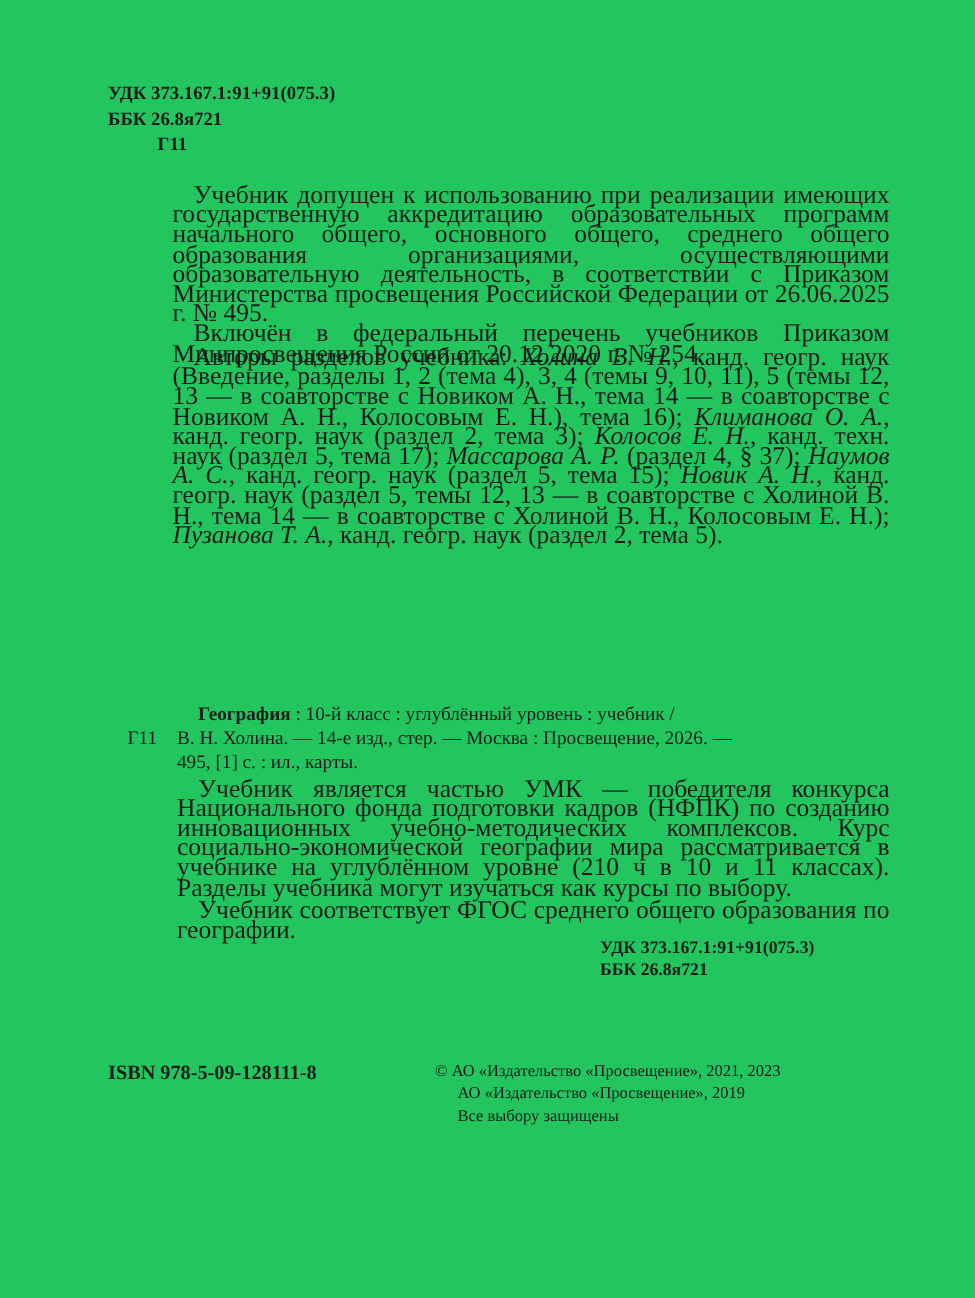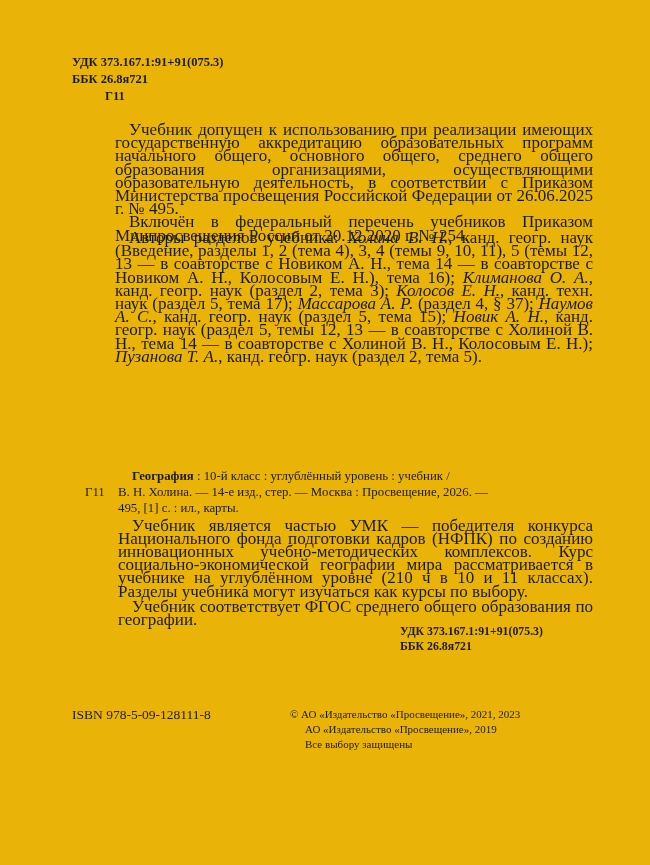--- a/index.html
+++ b/index.html
@@ -4,21 +4,21 @@
 <style>
   html, body {
     margin: 0;
     padding: 0;
     background: #ffffff;
   }
   .page {
     position: relative;
     width: 650px;
     height: 865px;
-    background: #eab308;
+    background: #22c55e;
     font-family: "Liberation Serif", "DejaVu Serif", serif;
     color: #1b1b1b;
     overflow: hidden;
   }
   .it { font-style: italic; }
   .bd { font-weight: bold; text-align: right; }
 
   .top-codes {
     position: absolute;
     left: 72px;
@@ -84,21 +84,21 @@
     font-weight: bold;
     font-size: 11.8px;
     line-height: 15px;
     white-space: nowrap;
   }
 
   .isbn-bottom {
     position: absolute;
     left: 72px;
     top: 707px;
-    font-weight: normal;
+    font-weight: bold;
     font-size: 13.5px;
     white-space: nowrap;
   }
 
   .copyright {
     position: absolute;
     left: 290px;
     top: 707px;
     font-size: 11px;
     line-height: 15px;

